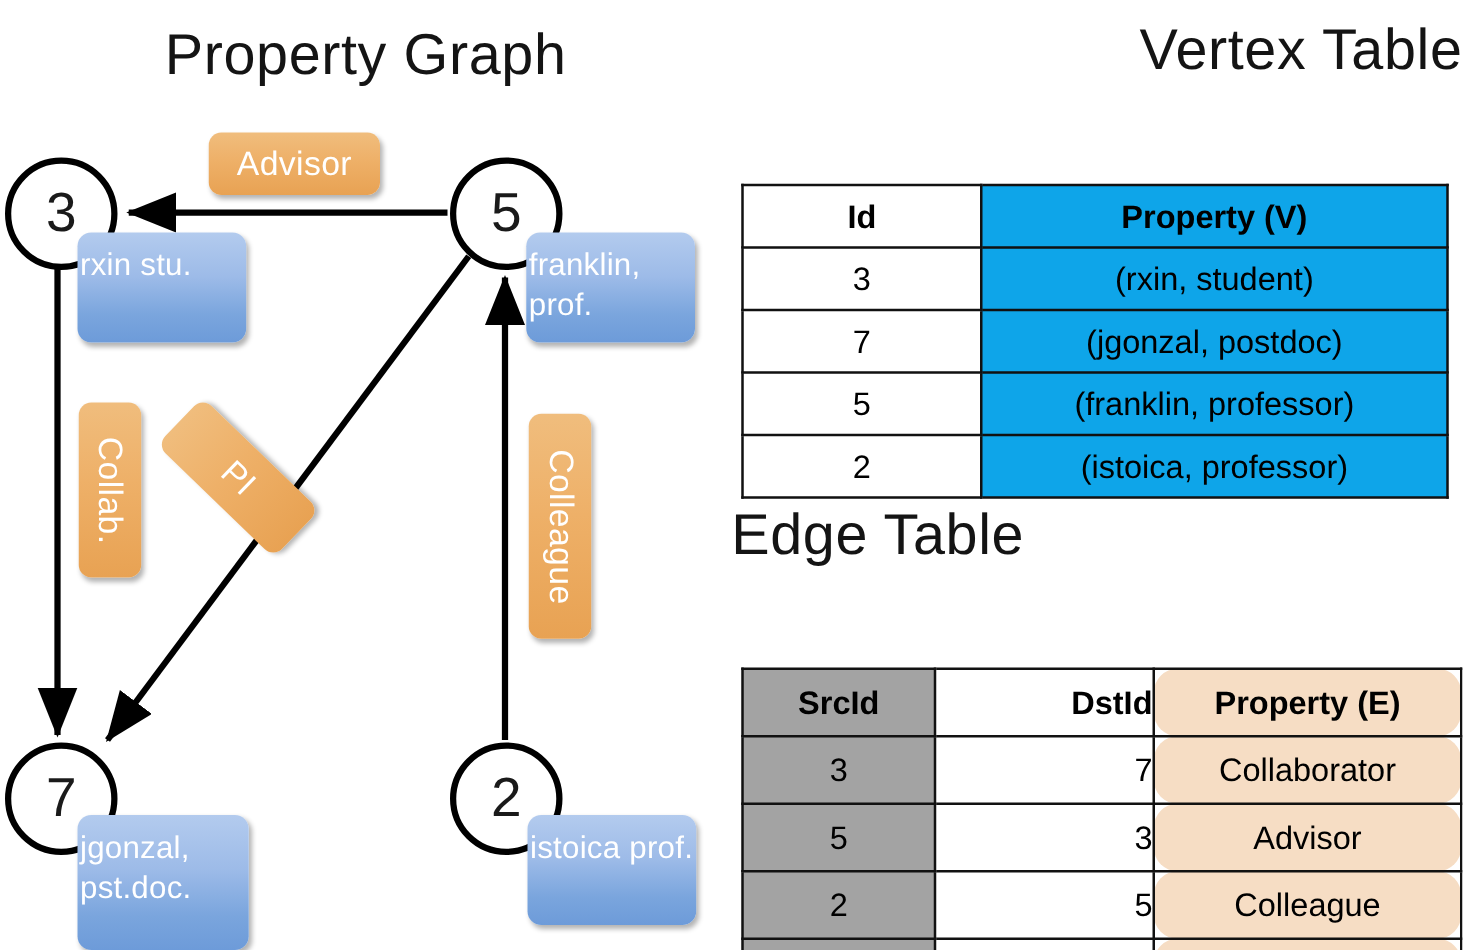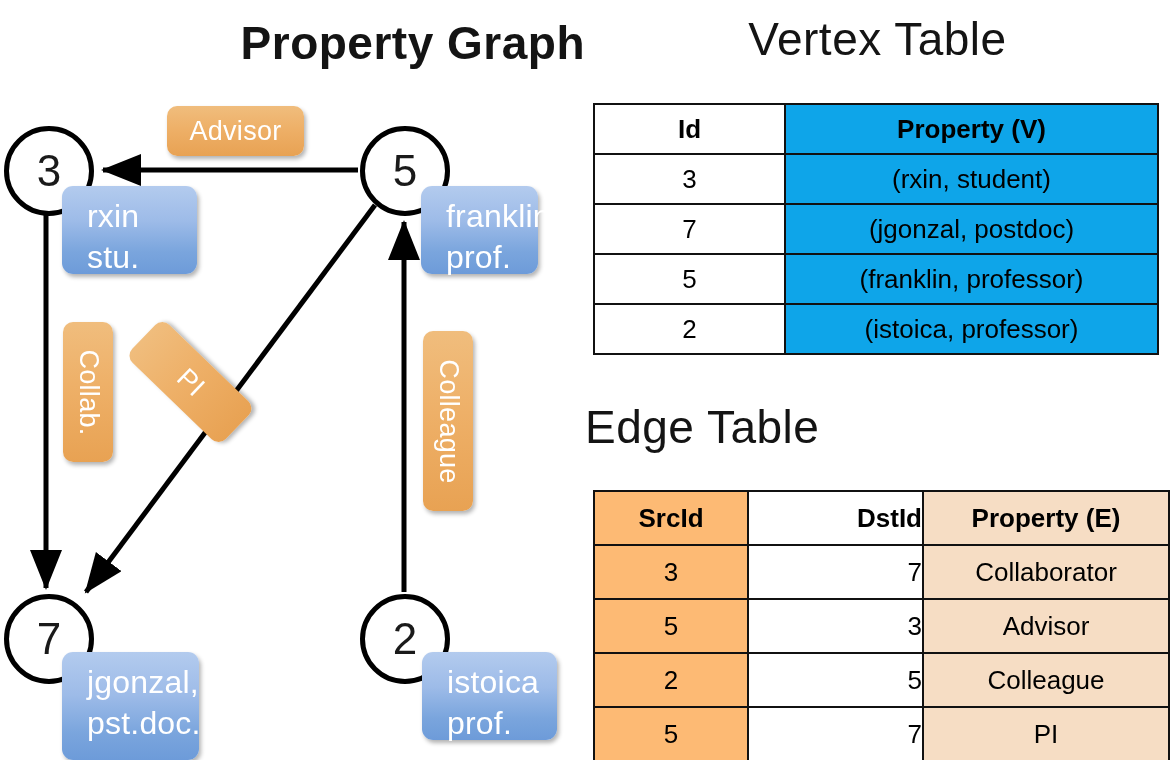--- a/index.html
+++ b/index.html
@@ -4,66 +4,66 @@
 <style>
   html,body{margin:0;padding:0;background:#fff;}
   body{width:1170px;height:760px;position:relative;overflow:hidden;
        font-family:"Liberation Sans","DejaVu Sans",sans-serif;color:#000;}
 
   .panel{position:absolute;}
 
   
   .title{position:absolute;font-weight:300;letter-spacing:.5px;
          font-size:46px;line-height:1;white-space:nowrap;color:#141414;}
-  #graph-title{left:0;top:20px;width:585px;text-align:right;font-weight:bold;}
-  #vertex-title{left:585px;top:16px;width:585px;text-align:center;}
+  #graph-title{left:0;top:20px;width:585px;text-align:center;}
+  #vertex-title{left:585px;top:16px;width:585px;text-align:right;}
   #edge-title{left:585px;top:404px;width:585px;text-align:left;}
 
   
   #graph-area{left:0;top:0;width:585px;height:760px;}
   #edges-svg{position:absolute;left:0;top:0;width:585px;height:760px;}
 
   .node{position:absolute;border:5px solid #000;border-radius:50%;
         background:#fff;box-sizing:border-box;
         display:flex;align-items:center;justify-content:center;
         font-size:44px;font-weight:300;color:#1a1a1a;line-height:1;}
 
   .prop-box{position:absolute;box-sizing:border-box;border-radius:11px;
             background:linear-gradient(to bottom,#b3cbee 0%,#9dbbe8 40%,#7aa5dd 75%,#6d9bd9 100%);
             box-shadow:2px 3px 4px rgba(0,0,0,.30);
-            color:#fff;font-size:32px;line-height:1.28;font-weight:300;
-            padding:10px 0 0 25px;letter-spacing:.2px;}
+            color:#fff;font-size:25px;line-height:1.28;font-weight:300;
+            padding:10px 0 0 2px;letter-spacing:.2px;}
 
   .edge-label{position:absolute;box-sizing:border-box;border-radius:10px;
             background:linear-gradient(to bottom,#f0bd7d 0%,#eeb068 45%,#e8a253 100%);
             box-shadow:2px 3px 4px rgba(0,0,0,.30);
             color:#fff;font-size:27px;font-weight:300;letter-spacing:.3px;
             display:flex;align-items:center;justify-content:center;}
   .edge-label > span{display:block;white-space:nowrap;}
   .rot-cw  > span{transform:rotate(90deg);}
   .rot-tilt{transform:rotate(-46deg);}
   .rot-tilt > span{transform:rotate(90deg);}
 
   
   table.grid{position:absolute;border-collapse:collapse;table-layout:fixed;
-             font-size:26px;font-weight:300;}
+             font-size:26px;font-weight:300;margin-top:44px;}
   table.grid td,table.grid th{border:2px solid #111;text-align:center;
              font-weight:300;padding:0;white-space:nowrap;}
   table.grid th{font-weight:700;font-size:26px;}
 
   #vertex-table{left:593px;top:103px;width:566px;}
   #vertex-table td,#vertex-table th{height:48px;}
   #vertex-table .c-id{width:189px;background:#fff;}
   #vertex-table .c-prop{background:#0ea5e9;}
 
   #edge-table{left:593px;top:490px;width:577px;}
   #edge-table td,#edge-table th{height:52px;}
-  #edge-table .c-src{width:152px;background:#fdba74;text-align:center;}
+  #edge-table .c-src{width:152px;background:#a3a3a3;text-align:center;}
   #edge-table .c-dst{width:173px;background:#fff;text-align:right;}
-  #edge-table .c-prop{background:#f6ddc4;}
+  #edge-table .c-prop{background:#f6ddc4;border-radius:19px;}
 </style>
 </head>
 <body>
 
 <div class="panel" id="graph-area">
 
   <div class="title" id="graph-title">Property Graph</div>
 
   <svg id="edges-svg" viewBox="0 0 585 760" xmlns="http://www.w3.org/2000/svg">
     <defs>
@@ -89,21 +89,21 @@
     </g>
   </svg>
 
   <div class="node" style="left:4px;top:126px;width:90px;height:90px;">3</div>
   <div class="prop-box" style="left:62px;top:186px;width:135px;height:88px;">
     <span>rxin</span>
     <span>stu.</span>
   </div>
 
   <div class="node" style="left:360px;top:126px;width:90px;height:90px;">5</div>
-  <div class="prop-box" style="left:421px;top:186px;width:117px;height:88px;">
+  <div class="prop-box" style="left:421px;top:186px;width:135px;height:88px;">
     <span>franklin,</span>
     <span>prof.</span>
   </div>
 
   <div class="node" style="left:4px;top:594px;width:90px;height:90px;">7</div>
   <div class="prop-box" style="left:62px;top:652px;width:137px;height:108px;">
     <span>jgonzal,</span>
     <span>pst.doc.</span>
   </div>
 

